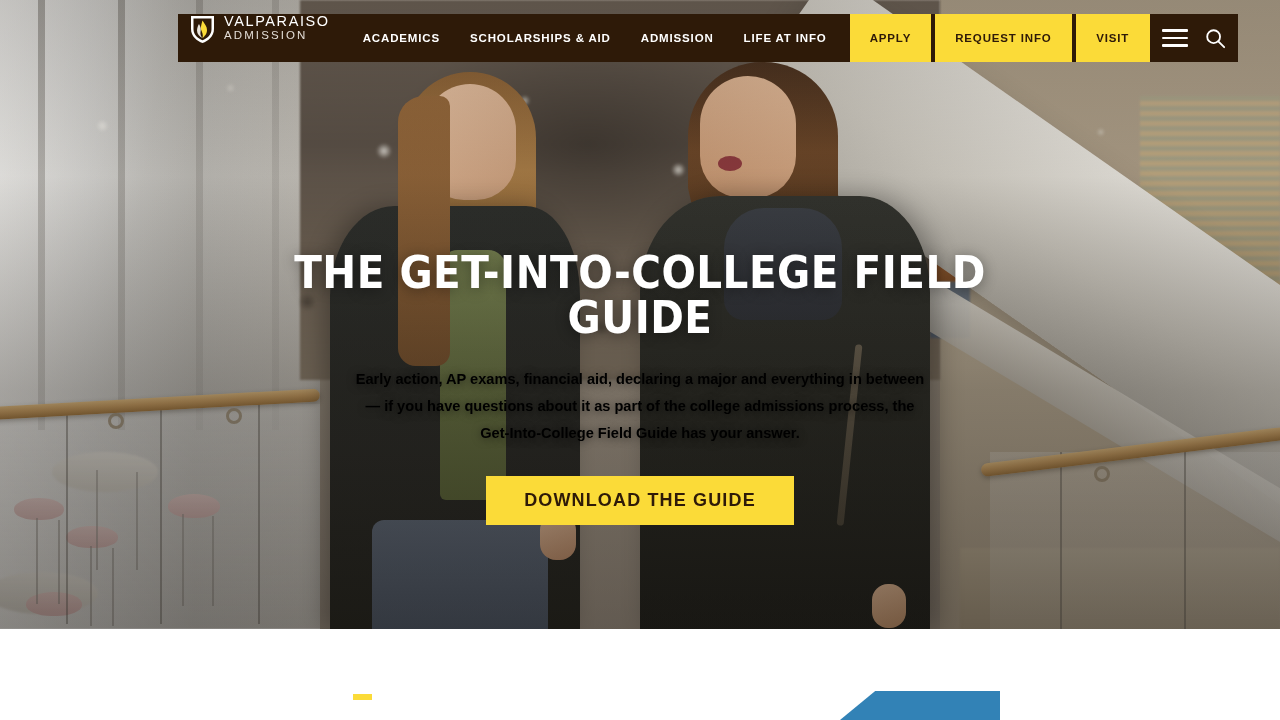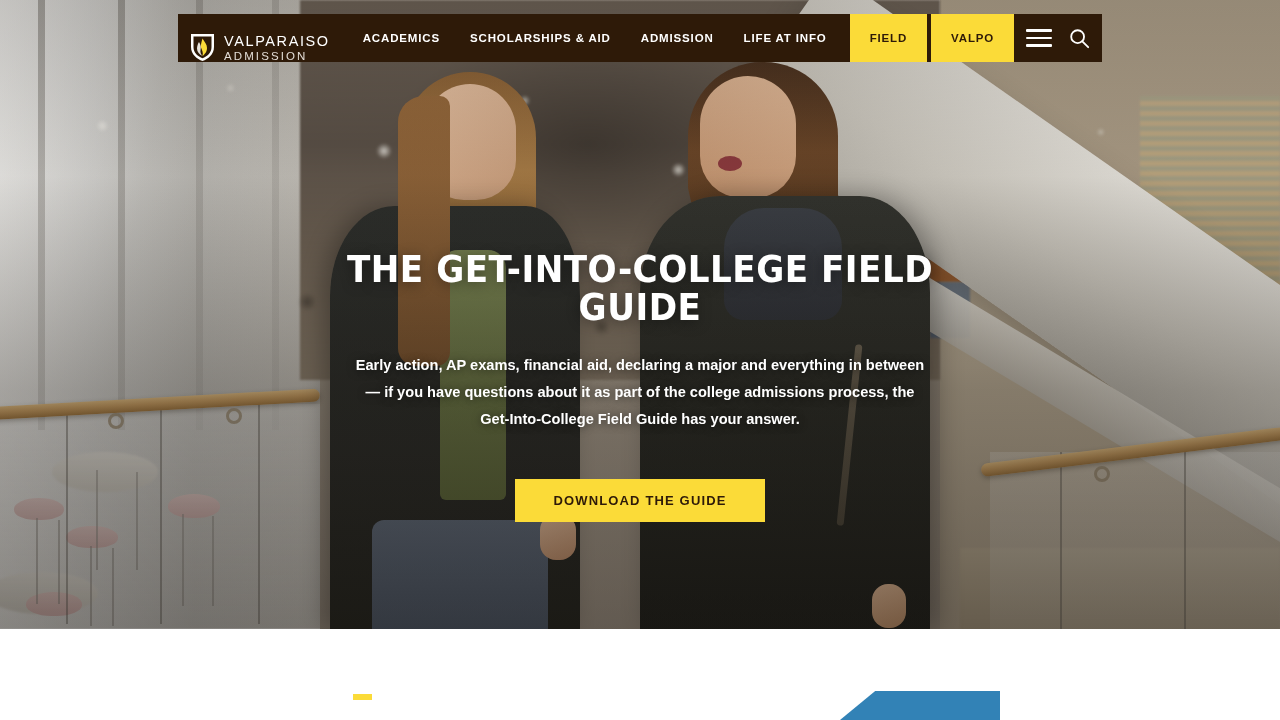--- a/index.html
+++ b/index.html
@@ -255,21 +255,21 @@
     background:
       linear-gradient(to bottom, rgba(20,16,10,.18) 0%, rgba(20,16,10,.06) 28%, rgba(18,14,9,.30) 62%, rgba(16,12,8,.42) 100%);
   }
 
   
   .header {
     position: absolute; left: 178px; top: 14px;
     height: 48px; display: flex; align-items: stretch;
     background: #2e1a08; z-index: 40;
   }
-  .brand { display: flex; align-items: flex-end; gap: 9px; padding: 0 18px 0 12px; }
+  .brand { display: flex; align-items: flex-start; gap: 9px; padding: 0 18px 0 12px; }
   .shield { width: 25px; height: 30px; flex: none; }
   .brand-text { display: flex; flex-direction: column; line-height: 1.06; }
   .brand-1 { color: #fff; font-size: 14.5px; letter-spacing: 1.6px; font-weight: 400; }
   .brand-2 { color: #e3ddd6; font-size: 11.5px; letter-spacing: 2.1px; font-weight: 300; }
 
   .nav { display: flex; align-items: center; text-align: right; }
   .nav-item {
     color: #ffffff; font-size: 11.5px; font-weight: 700;
     letter-spacing: .85px; padding: 0 15px; white-space: nowrap;
     display: flex; align-items: center; height: 100%; cursor: pointer;
@@ -290,37 +290,37 @@
   .burger { width: 26px; height: 18px; display: flex; flex-direction: column; justify-content: space-between; cursor: pointer; }
   .burger span { display: block; height: 2.6px; background: #fff; border-radius: 1px; }
   .search-ic { width: 22px; height: 22px; cursor: pointer; }
 
   
   .hero-content {
     position: absolute; left: 0; right: 0; top: 250px;
     text-align: center; z-index: 30;
   }
   .hero-title {
-    color: #ffffff; font-size: 38px; line-height: 1.0;
+    color: #ffffff; font-size: 45px; line-height: 1.0;
     font-weight: 900; letter-spacing: .5px;
     text-transform: uppercase;
     text-shadow: 0 2px 14px rgba(0,0,0,.42);
     font-family: "DejaVu Sans", sans-serif;
     font-stretch: condensed;
     max-width: 700px; margin: 0 auto;
   }
   .hero-sub {
-    color: #ffffff; font-size: 14.6px; line-height: 26.8px;
-    font-weight: 600; margin: 26px auto 17px; max-width: 575px;
+    color: #000000; font-size: 14.6px; line-height: 26.8px;
+    font-weight: 600; margin: 26px auto 0; max-width: 575px;
     text-shadow: 0 1px 8px rgba(0,0,0,.55);
   }
   .hero-btn {
     display: inline-block; margin-top: 30px;
     background: #fbdb38; color: #2e1a08;
-    font-size: 13px; font-weight: 800; letter-spacing: 1.15px;
+    font-size: 18px; font-weight: 800; letter-spacing: 1.15px;
     padding: 14px 38px; text-transform: uppercase;
     cursor: pointer; border: none;
     font-family: "Liberation Sans", sans-serif;
   }
 
   
   .below {
     position: absolute; left: 0; top: 629px;
     width: 1280px; height: 91px; background: #ffffff;
     overflow: hidden;
@@ -435,22 +435,23 @@
     </a>
 
     <nav class="nav">
       <span class="nav-item">ACADEMICS</span>
       <span class="nav-item">SCHOLARSHIPS &amp; AID</span>
       <span class="nav-item">ADMISSION</span>
       <span class="nav-item">LIFE AT INFO</span>
     </nav>
 
     <div class="cta-group">
-      <span class="cta apply">FIELD</span>
-      <span class="cta visit">VALPO</span>
+      <span class="cta apply">APPLY</span>
+      <span class="cta request">REQUEST INFO</span>
+      <span class="cta visit">VISIT</span>
     </div>
 
     <div class="icon-group">
       <span class="burger">
         <span></span>
           <span></span>
           <span></span>
       </span>
       <svg class="search-ic" viewBox="0 0 24 24" fill="none" stroke="#ffffff" stroke-width="2">
         <circle cx="10.5" cy="10.5" r="7"></circle>

